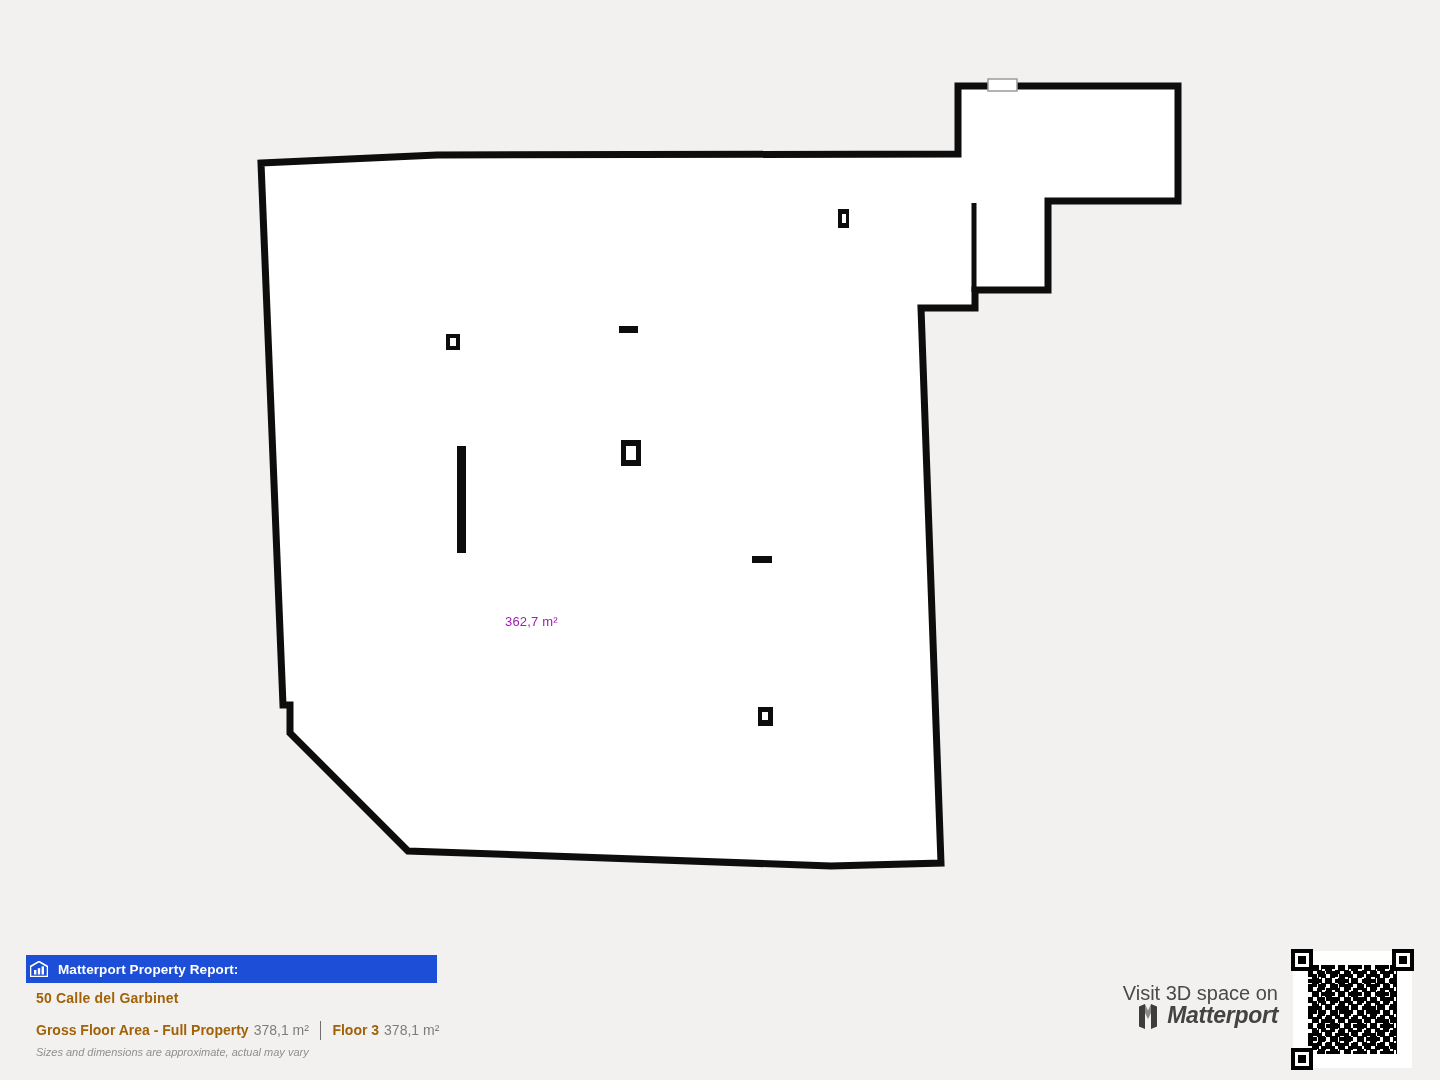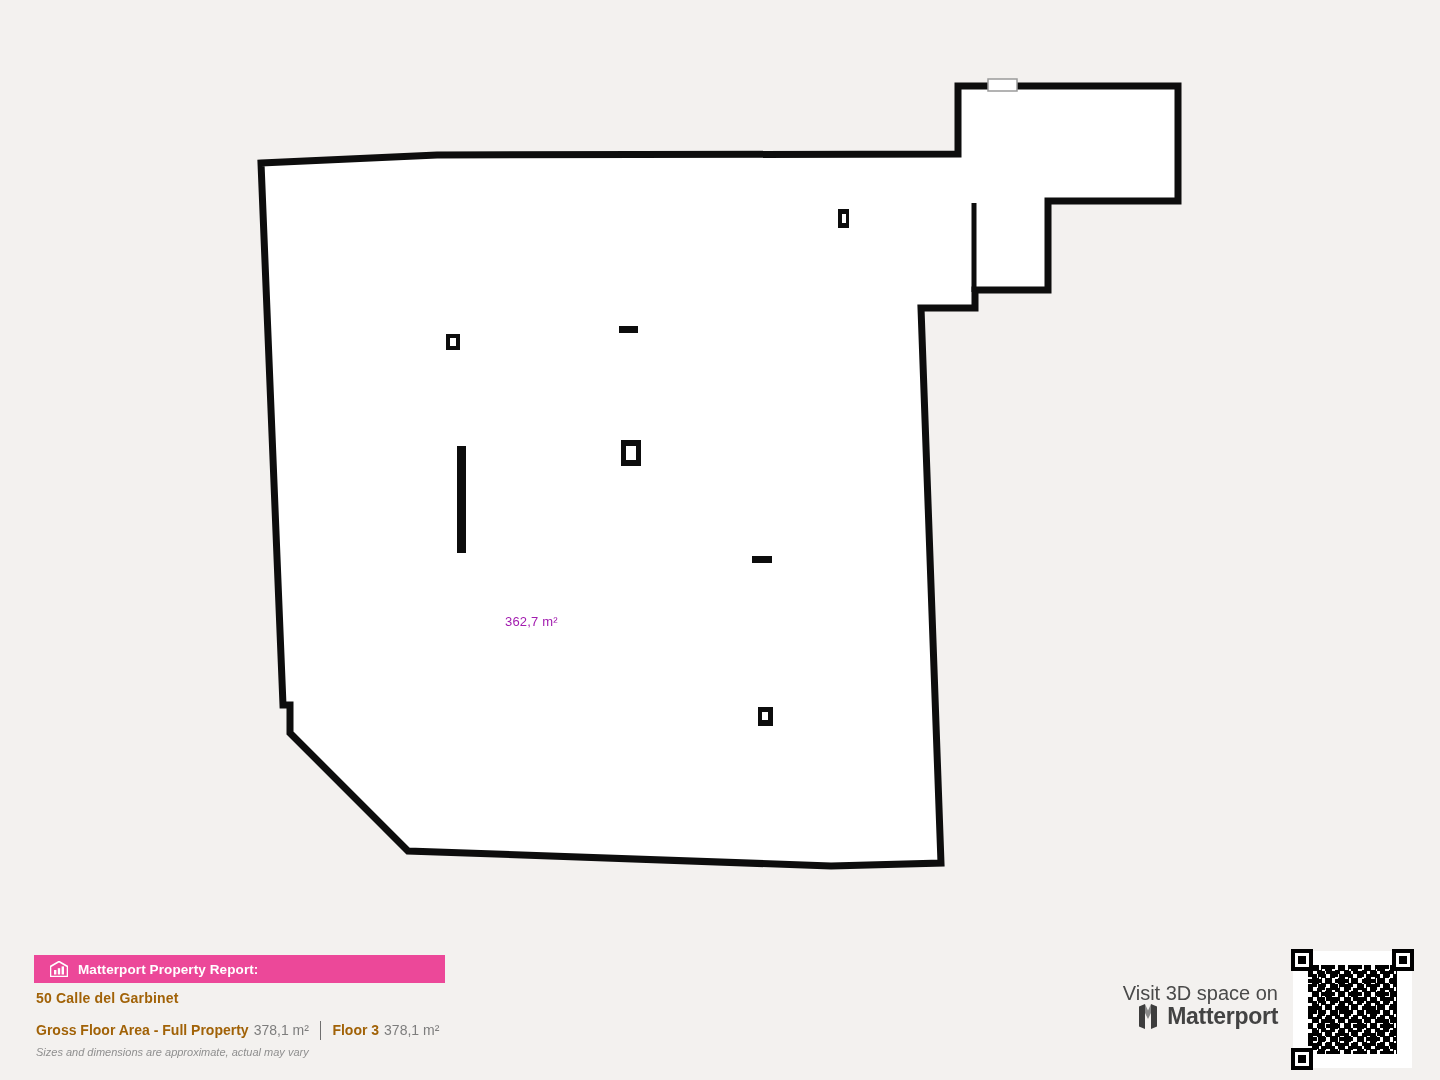--- a/index.html
+++ b/index.html
@@ -14,23 +14,23 @@
   svg.plan{position:absolute;left:0;top:0;}
 
   
   .area-label{
     position:absolute;left:505px;top:614px;width:70px;
     font-size:13px;color:#a21caf;letter-spacing:0.2px;
   }
 
   
   .banner{
-    position:absolute;left:34px;top:955px;width:411px;height:28px;
-    background:#ec4899;display:flex;align-items:center;
-    padding-left:16px;box-sizing:border-box;
+    position:absolute;left:26px;top:955px;width:411px;height:28px;
+    background:#1d4ed8;display:flex;align-items:center;
+    padding-left:4px;box-sizing:border-box;
   }
   .banner .icon{width:18px;height:16px;margin-right:10px;flex:0 0 auto;}
   .banner .label{color:#ffffff;font-weight:bold;font-size:13.5px;letter-spacing:0.1px;}
   .address{
     position:absolute;left:36px;top:990px;
     font-size:14px;font-weight:bold;color:#a16207;letter-spacing:0.2px;
   }
   .stats{
     position:absolute;left:36px;top:1020px;height:20px;
     display:flex;align-items:center;font-size:14px;white-space:pre;
@@ -46,21 +46,21 @@
     font-size:11px;color:#8f8f8f;font-style:italic;
   }
 
   
   .visit{
     position:absolute;right:162px;top:982px;
     font-size:20px;color:#4a4a4a;
   }
   .logo-row{
     position:absolute;right:162px;top:1002px;
-    display:flex;align-items:center;gap:8px;
+    display:flex;gap:8px;font-style:italic;
   }
   .logo-row .m-icon{width:22px;height:29px;}
   .wordmark{
     font-size:23px;font-weight:bold;color:#434343;letter-spacing:-0.3px;
   }
 
   
   .qr{
     position:absolute;left:1293px;top:951px;width:119px;height:117px;
     background:#ffffff;

